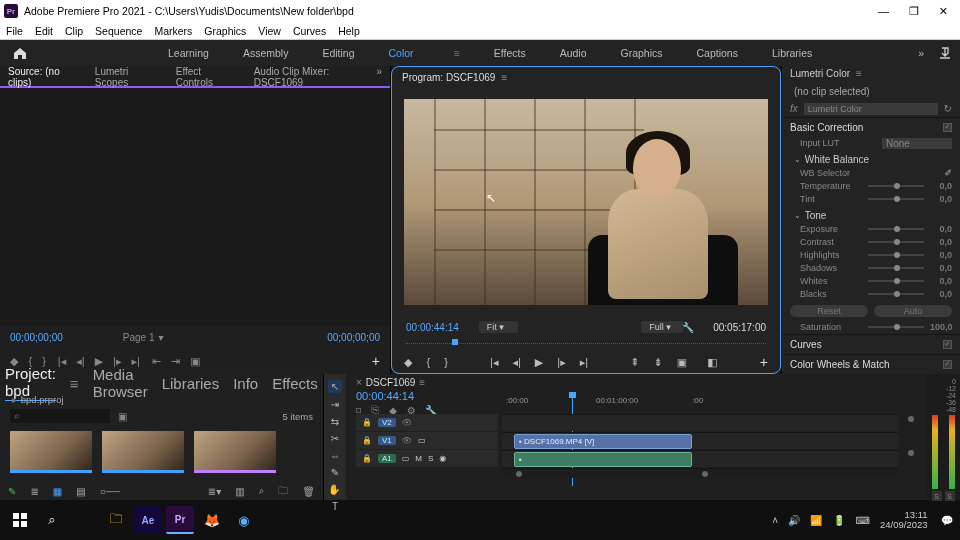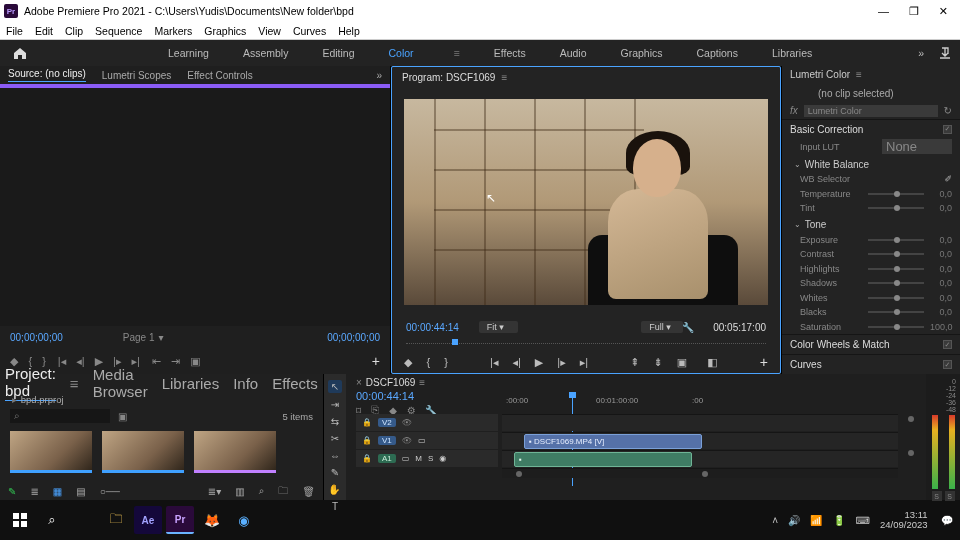--- a/index.html
+++ b/index.html
@@ -8,30 +8,30 @@
   .titlebar .pr { width:14px; height:14px; background:#2a0a3a; color:#b99aff; font-weight:bold; font-size:8px; display:flex; align-items:center; justify-content:center; margin-right:6px; border-radius:2px; }
   .titlebar .wincontrols { margin-left:auto; display:flex; gap:20px; padding-right:8px; font-size:11px; }
   .menubar { height:18px; background:#fff; color:#000; display:flex; align-items:center; padding:0 6px; gap:12px; font-size:10.5px; border-bottom:1px solid #ccc; }
   .workspacebar { height:26px; background:#232323; display:flex; align-items:center; padding:0 8px; color:#bbb; font-size:10.5px; }
   .workspacebar .home { width:16px; height:14px; margin-left:4px; }
   .workspacebar .tabs { margin-left:140px; display:flex; gap:34px; }
   .workspacebar .tabs .active { color:#4aa3ff; }
   .workspacebar .burger { margin-left:6px; color:#777; }
   .main { display:flex; height:308px; }
   .leftpanel { width:391px; background:#1f1f1f; display:flex; flex-direction:column; border-right:1px solid #000; }
-  .paneltabs { height:22px; display:flex; align-items:center; padding:0 8px; gap:16px; color:#aaa; font-size:10px; border-bottom:4px solid #8b5cf6; }
+  .paneltabs { height:22px; display:flex; align-items:flex-start; padding:0 8px; gap:31px; color:#aaa; font-size:10px; border-bottom:2px solid #8b5cf6; }
   .paneltabs .active { color:#eee; border-bottom:1px solid #4aa3ff; padding-bottom:2px; }
   .srccontent { flex:1; background:#1a1a1a; }
   .srctc { height:22px; display:flex; align-items:center; padding:0 10px; color:#5aa8ff; font-size:10px; }
   .srctc .page { margin-left:60px; display:flex; align-items:center; gap:4px; color:#888; }
   .srctc .right { margin-left:auto; }
   .srccontrols { height:26px; display:flex; align-items:center; padding:0 10px; gap:12px; color:#888; font-size:11px; justify-content: space-between; }
   .srccontrols .grp { display:flex; gap:10px; align-items:center; }
   .plus { margin-left:auto; color:#ddd; font-size:14px; }
-  .programpanel { width:390px; background:#232323; border:1px solid #4aa3ff; border-radius:2px; display:flex; flex-direction:column; }
+  .programpanel { width:390px; background:#232323; border:1px solid #4aa3ff; border-radius:8px; display:flex; flex-direction:column; }
   .programpanel .hdr { height:20px; display:flex; align-items:center; padding:0 10px; color:#ddd; font-size:10px; }
   .progviewer { flex:1; display:flex; align-items:center; justify-content:center; margin:4px 12px; }
   .progframe { width:370px; height:206px; background:linear-gradient(180deg,#c7b89f 0%,#b19977 50%,#5a4a3a 100%); position:relative; overflow:hidden; }
   .shelf { position:absolute; left:30px; top:0; width:210px; height:100%; }
   .shelf .vline { position:absolute; top:0; bottom:0; width:2px; background:rgba(60,40,20,0.4); }
   .shelf .hline { position:absolute; left:0; right:0; height:2px; background:rgba(60,40,20,0.4); }
   .person { position:absolute; right:50px; top:30px; width:120px; height:175px; }
   .head { position:absolute; top:10px; left:35px; width:48px; height:58px; background:#d6b08c; border-radius:50% 50% 48% 48%; }
   .hair { position:absolute; top:2px; left:28px; width:64px; height:44px; background:#1a120c; border-radius:50% 50% 20% 20%; }
   .body { position:absolute; top:60px; left:10px; width:100px; height:110px; background:linear-gradient(160deg,#d4b896,#a8906c); border-radius:30% 30% 8px 8px; }
@@ -42,33 +42,33 @@
   .progtc .full { margin-left:auto; color:#ccc; background:#343434; padding:1px 12px 1px 8px; border-radius:2px; font-size:9px; }
   .progtc .dur { margin-left:10px; color:#ddd; }
   .progtc .wrench { margin-left:0px; margin-right:8px; color:#bbb; }
   .scrub { height:12px; position:relative; margin:2px 14px 0; }
   .scrub .rail { position:absolute; top:4px; left:0; right:0; border-top:1px dotted #555; }
   .scrub .play { position:absolute; top:0; left:46px; width:6px; height:6px; background:#4aa3ff; }
   .progctl { height:22px; display:flex; align-items:center; padding:0 12px; gap:14px; color:#bbb; font-size:11px; }
   .progctl .center { margin:0 auto; display:flex; gap:14px; align-items:center; }
   .lumetri { width:179px; background:#232323; display:flex; flex-direction:column; font-size:10px; border-left:1px solid #000; }
   .lumetri .hdr { height:20px; display:flex; align-items:center; padding:0 8px; color:#ccc; }
-  .lumetri .noclip { padding:4px 12px; color:#aaa;margin-left:24px; }
+  .lumetri .noclip { padding:4px 12px; color:#aaa; }
   .lumetri .fxrow { padding:2px 8px; display:flex; align-items:center; gap:6px; color:#888; }
   .lumetri .fxrow .dd { background:#3a3a3a; padding:1px 4px; flex:1; font-size:9px; color:#888; }
   .lumetri .sectionhdr { padding:4px 8px; display:flex; align-items:center; color:#ddd; border-top:1px solid #151515; }
   .lumetri .sectionhdr .chk { margin-left:auto; width:9px; height:9px; background:#3a3a3a; border:1px solid #555; display:flex; align-items:center; justify-content:center; font-size:7px; color:#888;}
   .lumetri .subhdr { padding:4px 8px 2px 12px; color:#ccc; display:flex; align-items:center; }
   .lumetri .subhdr .arrow { margin-right:4px; color:#aaa; font-size:8px; }
   .lumetri .proprow { padding:1px 8px 1px 18px; display:flex; align-items:center; color:#888; font-size:9px; height:16px; }
   .lumetri .proprow .lbl { }
   .lumetri .proprow .slider { margin-left:auto; width:56px; height:2px; background:#444; position:relative; }
   .lumetri .proprow .slider .knob { position:absolute; top:-2px; left:26px; width:6px; height:6px; border-radius:50%; background:#888; }
-  .lumetri .proprow .val { margin-left:6px; width:22px; text-align:right; color:#777; }
-  .lumetri .proprow .dd2 { margin-left:auto; background:#3a3a3a; padding:0 4px; width:70px; font-size:13px; color:#888; }
+  .lumetri .proprow .val { margin-left:6px; width:22px; text-align:right; color:#777;font-weight:bold; }
+  .lumetri .proprow .dd2 { margin-left:auto; background:#3a3a3a; padding:0 4px; width:70px; font-size:10px; color:#888; }
   .lumetri .proprow .eyedrop { margin-left:auto; color:#aaa; }
   .lumetri .btnrow { display:flex; gap:6px; padding:4px 8px; }
   .lumetri .btnrow .btn { flex:1; background:#3a3a3a; text-align:center; padding:1px 0; color:#777; font-size:9px; border-radius:8px; }
   .lower { display:flex; height:126px; }
   .projectpanel { width:324px; background:#202020; display:flex; flex-direction:column; border-right:1px solid #000; }
   .projectpanel .ptabs { height:18px; display:flex; align-items:center; padding:0 5px; gap:14px; font-size:15px; color:#aaa; }
   .projectpanel .ptabs .active { color:#eee; border-bottom:1px solid #4aa3ff; padding-bottom:1px; }
   .projectpanel .projname { padding:2px 12px; color:#aaa; font-size:9.5px; display:flex; align-items:center; gap:4px; }
   .projectpanel .searchrow { padding:2px 10px; display:flex; align-items:center; gap:8px; }
   .projectpanel .searchrow .sb { flex:0 0 100px; background:#161616; height:14px; display:flex; align-items:center; padding:0 4px; color:#777; }
@@ -169,20 +169,21 @@
   </span>
 </div>
 
 <div class="main">
 
   <div class="leftpanel">
     <div class="paneltabs">
       <span class="active">Source: (no clips)</span>
       <span>Lumetri Scopes</span>
       <span>Effect Controls</span>
+      <span>Audio Clip Mixer: DSCF1069</span>
       <span style="margin-left:auto">»</span>
     </div>
     <div class="srccontent"></div>
     <div class="srctc">
       <span>00;00;00;00</span>
       <span class="page">
           <span>Page 1</span>
           <span>▾</span>
         </span>
       <span class="right">00;00;00;00</span>
@@ -346,33 +347,37 @@
         </span>
         <span class="val">0,0</span>
       </div>
     <div class="proprow">
         <span class="lbl">Blacks</span>
         <span class="slider">
           <span class="knob"></span>
         </span>
         <span class="val">0,0</span>
       </div>
+    <div class="btnrow">
+        <span class="btn">Reset</span>
+        <span class="btn">Auto</span>
+      </div>
     <div class="proprow">
         <span class="lbl">Saturation</span>
         <span class="slider">
           <span class="knob"></span>
         </span>
         <span class="val">100,0</span>
+      </div>
+    <div class="sectionhdr">
+        <span>Curves</span>
+        <span class="chk">✓</span>
       </div>
     <div class="sectionhdr">
         <span>Color Wheels &amp; Match</span>
-        <span class="chk">✓</span>
-      </div>
-    <div class="sectionhdr">
-        <span>Curves</span>
         <span class="chk">✓</span>
       </div>
   </div>
 </div>
 
 <div class="lower">
   <div class="projectpanel">
     <div class="ptabs">
       <span class="active">Project: bpd</span>
         <span style="color:#888">≡</span>
@@ -448,21 +453,21 @@
           <span class="eye">👁</span>
         </div>
       <div class="tracklane" style="top:0"></div>
       <div class="trackhdr" style="top:18px">
           <span class="lock">🔒</span>
           <span class="tag">V1</span>
           <span class="eye">👁</span>
           <span>▭</span>
         </div>
       <div class="tracklane" style="top:18px">
-        <div class="tclip vid" style="left:22px; width:178px">
+        <div class="tclip vid" style="left:12px; width:178px">
             <span>▪ <span>DSCF1069.MP4 [V]</span></span>
           </div>
       </div>
       <div class="trackhdr" style="top:36px">
           <span class="lock">🔒</span>
           <span class="tag aud">A1</span>
           <span>▭</span>
           <span>M</span>
           <span>S</span>
           <span>◉</span>

